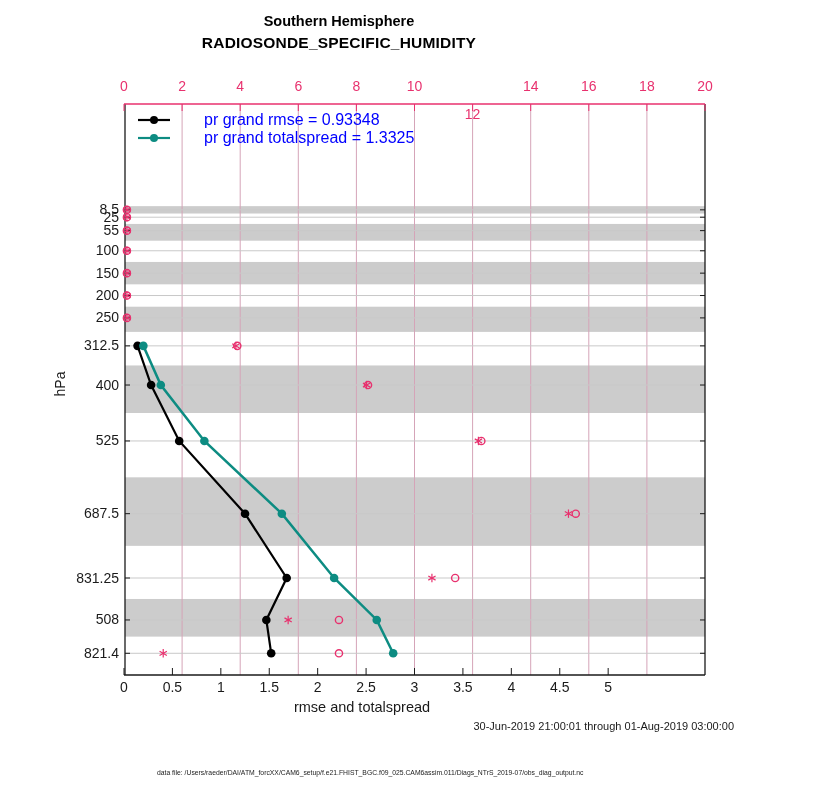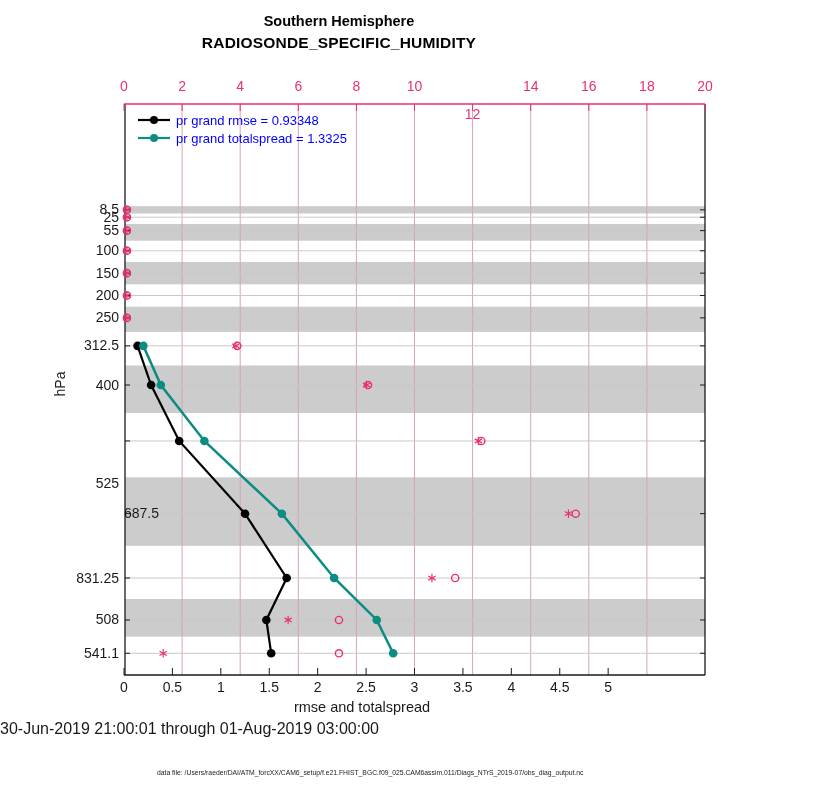--- a/index.html
+++ b/index.html
@@ -11,26 +11,26 @@
   .centered{left:0;width:678px;text-align:center;}
   .title1{top:13px;font-size:14.5px;font-weight:bold;color:#000;}
   .title2{top:34px;font-size:15.5px;font-weight:bold;color:#000;letter-spacing:0.2px;}
   .topAxisLabel{top:57px;font-size:13.5px;font-weight:bold;color:#e8316e;}
   .tickLabel{position:absolute;font-size:14px;line-height:15px;transform:translateX(-50%);white-space:nowrap;}
   .topTick{color:#e8316e;top:79px;}
   .bottomTick{color:#1a1a1a;top:680px;}
   .yTick{position:absolute;left:0;width:119px;text-align:right;font-size:14px;line-height:15px;color:#1a1a1a;white-space:nowrap;}
   .hpaLabel{left:30px;top:376px;font-size:14px;color:#1a1a1a;transform:rotate(-90deg);transform-origin:center;width:60px;text-align:center;}
   .xlabel{left:0;width:724px;text-align:center;top:699px;font-size:14.5px;color:#1a1a1a;}
-  .dateRange{left:0;width:734px;text-align:left;top:720px;font-size:16px;color:#1a1a1a;}
+  .dateRange{left:0;width:734px;text-align:right;top:720px;font-size:11px;color:#1a1a1a;}
   .dataFile{left:157px;top:769px;font-size:6.8px;color:#222;white-space:nowrap;}
   #legend{left:137px;top:111px;}
   .legendRow{display:flex;align-items:center;height:18px;}
   .legendRow svg{margin-right:5px;}
-  .legendLabel{font-size:13px;color:#0000ff;white-space:nowrap;}
+  .legendLabel{font-size:16px;color:#0000ff;white-space:nowrap;margin-left:28px;}
   svg.plot{position:absolute;left:0;top:0;}
 </style>
 </head>
 <body>
 
 <div id="canvas">
 
   <svg class="plot" id="plot-svg" width="830" height="800">
       <rect x="125" y="206.14008620689657" width="580" height="7.383620689655174" fill="#cccccc"></rect>
       <rect x="125" y="223.9278996865204" width="580" height="16.780956112852635" fill="#cccccc"></rect>
@@ -239,18 +239,18 @@
     <div class="tickLabel bottomTick" style="left: 608.167px;">5</div>
     <div class="yTick" style="top: 202.332px;">8.5</div>
     <div class="yTick" style="top: 209.716px;">25</div>
     <div class="yTick" style="top: 223.14px;">55</div>
     <div class="yTick" style="top: 243.277px;">100</div>
     <div class="yTick" style="top: 265.652px;">150</div>
     <div class="yTick" style="top: 288.027px;">200</div>
     <div class="yTick" style="top: 310.401px;">250</div>
     <div class="yTick" style="top: 338.37px;">312.5</div>
     <div class="yTick" style="top: 377.525px;">400</div>
-    <div class="yTick" style="top: 433.462px; margin-top: 43px;">525</div>
-    <div class="yTick" style="top: 506.179px; margin-left: 40px;">687.5</div>
+    <div class="yTick" style="top: 433.462px;">525</div>
+    <div class="yTick" style="top: 506.179px;">687.5</div>
     <div class="yTick" style="top: 570.506px;">831.25</div>
     <div class="yTick" style="top: 612.458px;">508</div>
-    <div class="yTick" style="top: 645.797px;">541.1</div>
+    <div class="yTick" style="top: 645.797px;">821.4</div>
   </div>
 
 </body></html>

